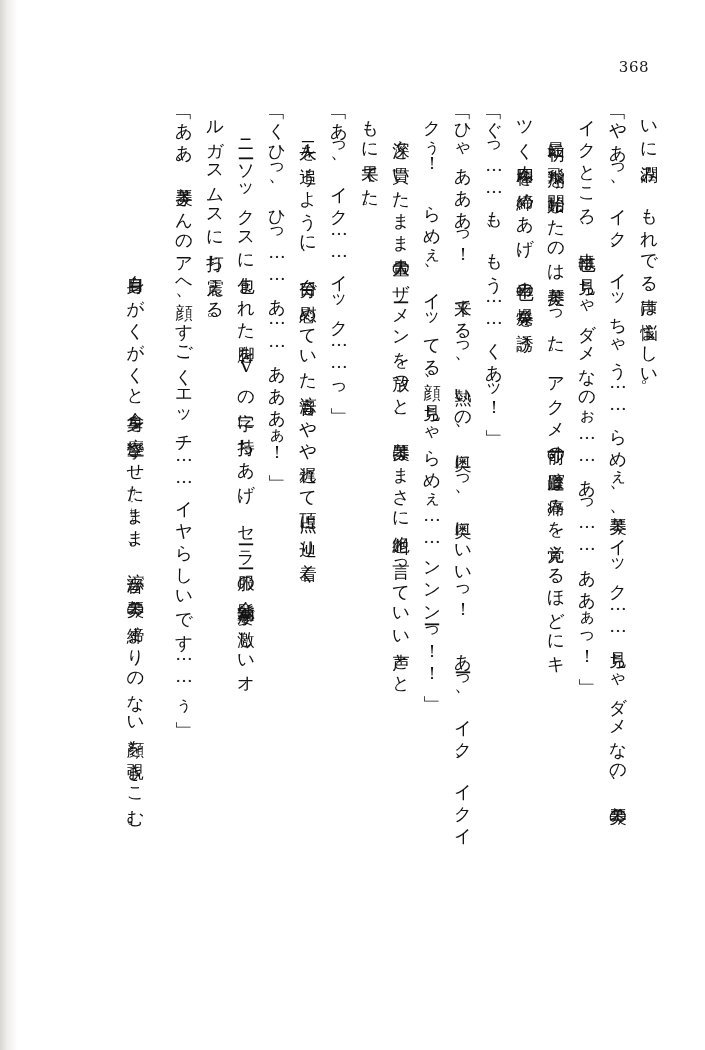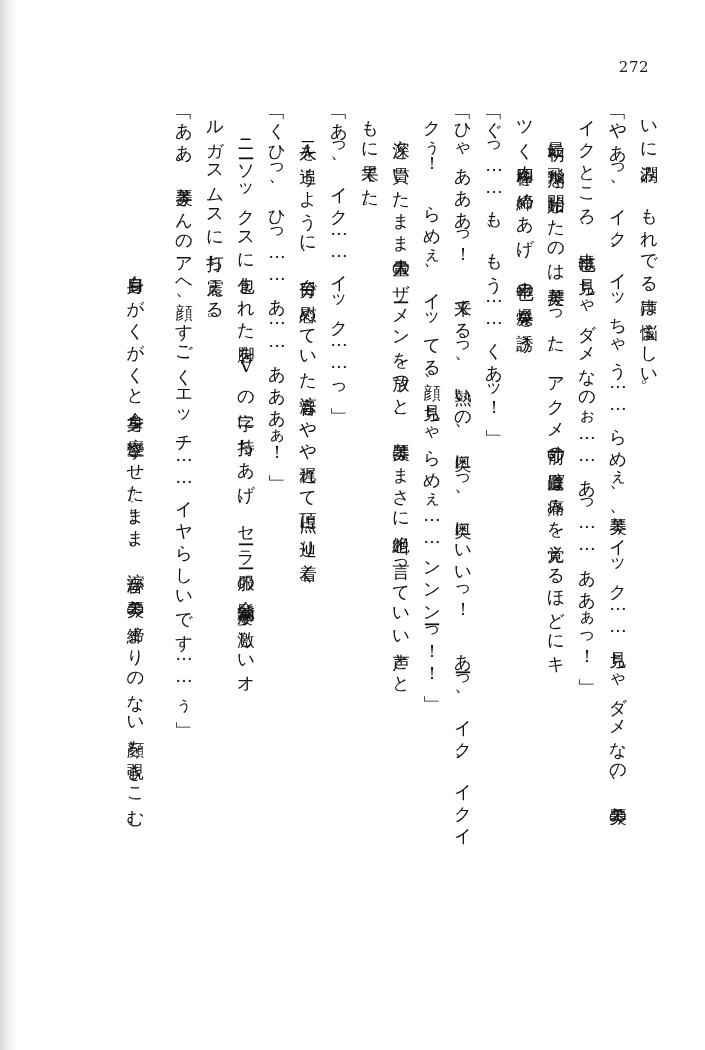--- a/index.html
+++ b/index.html
@@ -75,21 +75,21 @@
     white-space: pre;
   }
 </style>
 </head>
 <body>
 
 <div id="page">
 
   <div id="binding-edge"></div>
 
-  <div id="page-number">272</div>
+  <div id="page-number">368</div>
 
   <div id="text-block">
     <div class="vline">いに潤み、もれでる声は悩ましい。</div>
     <div class="vline">「やあっ、イク、イッちゃう……らめぇ、美琴、イック……見ちゃダメなの、美琴の</div>
     <div class="vline">イクところ、幸也は見ちゃダメなのぉ……あっ……ああぁっ!」</div>
     <div class="vline">　最初に飛翔を開始したのは美琴だった。アクメ寸前の膣道は痛みを覚えるほどにキ</div>
     <div class="vline">ツく肉棒を締めあげ、幸也の爆発を誘う。</div>
     <div class="vline">「ぐっ……も、もう……くあッ!」</div>
     <div class="vline">「ひゃあああっ!　来てるっ、熱いの、奥にっ、奥にいいっ!　あーっ、イク、イクイ</div>
     <div class="vline">クぅ!　らめぇ、イッてる顔、見ちゃらめぇ……ンンンーっ!!」</div>

